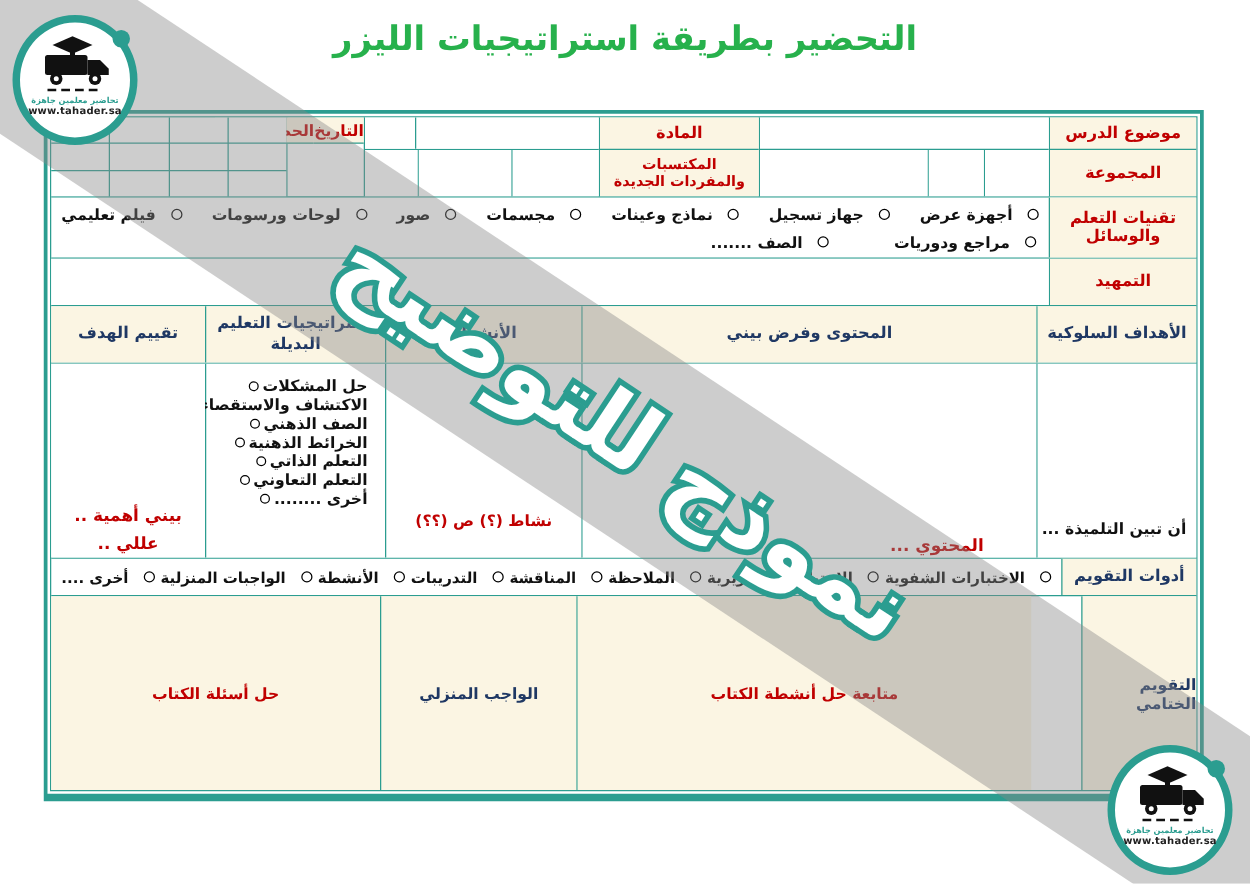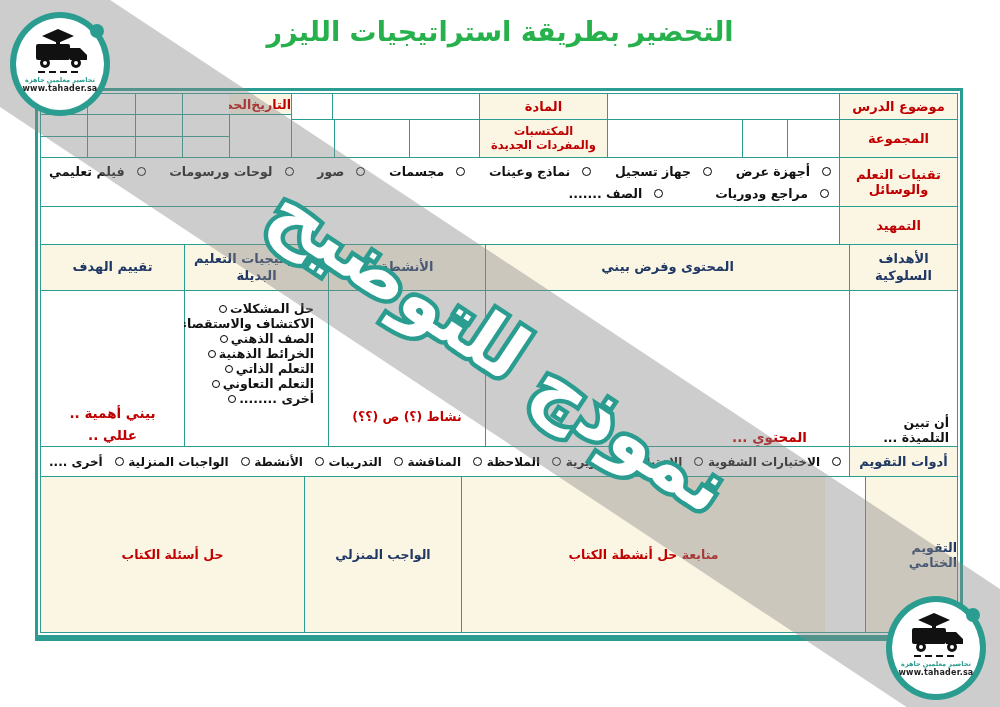--- a/index.html
+++ b/index.html
@@ -64,21 +64,21 @@
   
   .secC{height:38px;}
   .secC .label-cell{width:118px;}
   .secC .cell{flex:1;}
 
   
   .mainHead{height:46px;}
   .mainHead > div{background:var(--cream);color:var(--navy);font-weight:bold;font-size:13px;
     display:flex;align-items:center;justify-content:center;text-align:center;line-height:1.25;}
   .mainBody{flex:1;}
-  .cObjectives{width:108px;} .cContent{width:364px;} .cActivities{width:157px;}
+  .cObjectives{width:128px;} .cContent{width:364px;} .cActivities{width:157px;}
   .cStrategies{width:144px;} .cEval{flex:1;}
   .mainBody .cObjectives{padding:124px 8px 0 2px;font-size:12.5px;font-weight:bold;color:var(--ink);text-align:right;}
   .mainBody .cContent{padding:138px 42px 0 0;font-size:13.5px;font-weight:bold;color:var(--red);text-align:right;}
   .mainBody .cActivities{padding:118px 4px 0 4px;font-size:12.5px;font-weight:bold;color:var(--red);text-align:center;}
   .mainBody .cEval{padding:112px 6px 0 6px;font-size:13.5px;font-weight:bold;color:var(--red);
     text-align:center;line-height:1.6;}
   .stratList{display:flex;flex-direction:column;justify-content:flex-start;padding:10px 14px 14px 6px;}
   .strat{display:flex;direction:rtl;align-items:center;justify-content:flex-start;gap:3px;}
   .strat-label{font-size:12.5px;font-weight:bold;color:var(--ink);white-space:nowrap;}
   .strat .radio{width:8px;height:8px;border-width:1.2px;}

